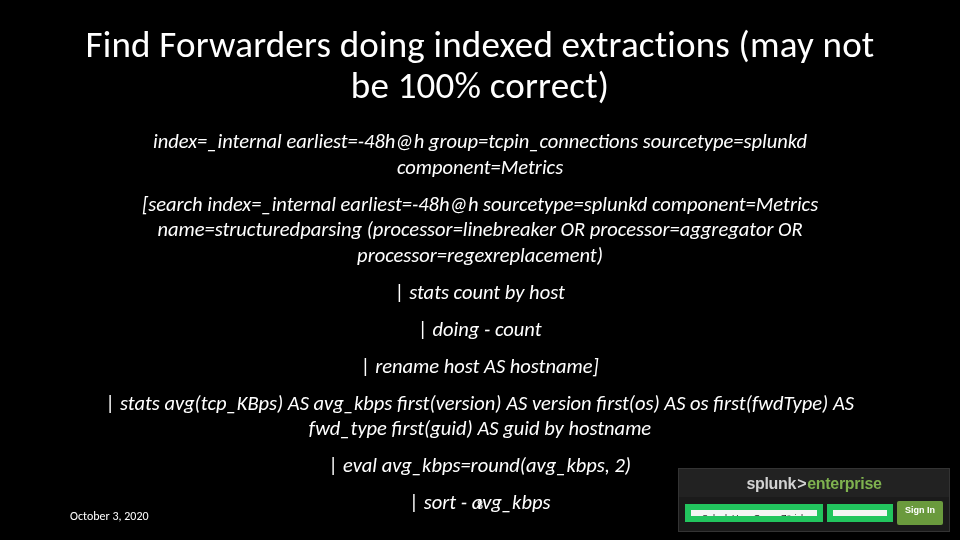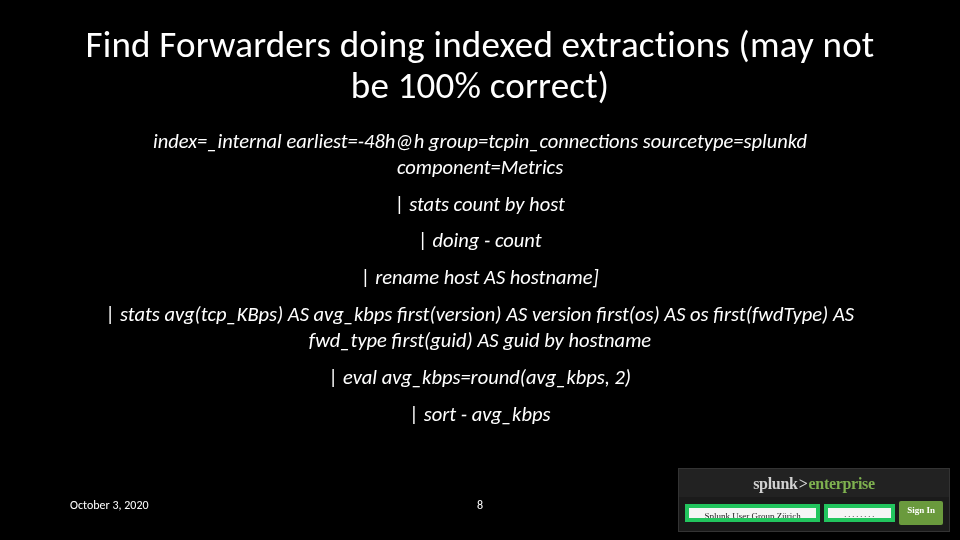--- a/index.html
+++ b/index.html
@@ -1,41 +1,42 @@
 <!DOCTYPE html>
 <html><head>
 <meta charset="utf-8">
 <style>
   * { margin: 0; padding: 0; box-sizing: border-box; text-align: center; }
   html, body { width: 960px; height: 540px; background: #000; color: #fff; font-family: "Calibri", "Segoe UI", Arial, sans-serif; overflow: hidden; }
   .slide { position: relative; width: 960px; height: 540px; padding: 24px 70px 0 70px; }
   .title { font-size: 37px; font-weight: 400; line-height: 1.12; margin-bottom: 22px; letter-spacing: 0.2px; }
   .body { font-size: 20.5px; font-style: italic; line-height: 1.26; font-weight: 400; }
   .body p { margin: 11px; }
-  .footer { position: absolute; left: 70px; bottom: 28px; font-size: 12px; font-style: normal; }
+  .footer { position: absolute; left: 70px; bottom: 17px; font-size: 12px; font-style: normal; }
   .pagenum { position: absolute; left: 50%; bottom: 28px; transform: translateX(-50%); font-size: 12px; }
-  .splunk-panel { position: absolute; right: 10px; bottom: 8px; width: 272px; background: #222; border: 1px solid #333; font-family: Liberation Serif, serif; margin-left: 44px; }
+  .splunk-panel { position: absolute; right: 10px; bottom: 8px; width: 272px; background: #222; border: 1px solid #333; font-family: Liberation Sans, sans-serif; margin-left: 44px; }
   .splunk-top { padding: 6px 8px 4px 8px; }
   .splunk-logo { color: #d2d2d2; font-size: 16px; font-weight: 700; letter-spacing: -0.3px; }
   .splunk-logo .gt { color: #d2d2d2; padding: 0 1px; }
   .splunk-logo .ent { color: #7fb24f; font-weight: 700; }
   .splunk-bar { display: flex; align-items: center; gap: 4px; padding: 4px 6px 6px 6px; background: #1b1b1b; }
-  .sp-input { flex: 1 1 auto; height: 18px; background: #f5f5f5; border: 4px solid #22c55e; font-size: 9px; padding: 0 4px; color: #222; line-height: 16px; overflow: hidden; white-space: nowrap; }
+  .sp-input { flex: 1 1 auto; height: 18px; background: #f5f5f5; border: 6px solid #22c55e; font-size: 9px; padding: 0 4px; color: #222; line-height: 16px; overflow: hidden; white-space: nowrap; }
   .sp-input.pw { letter-spacing: 1px; }
   .sp-btn { flex: 0 0 auto; height: 24px; padding: 0 8px; background: #6a9a3d; color: #fff; font-size: 9px; line-height: 18px; border-radius: 2px; font-weight: 700; }
 </style>
 </head>
 <body>
 
 <div class="slide">
 
   <h1 class="title">Find Forwarders doing indexed extractions (may not be 100% correct)</h1>
 
   <div class="body">
     <p>index=_internal earliest=-48h@h group=tcpin_connections sourcetype=splunkd component=Metrics</p>
+    <p>[search index=_internal earliest=-48h@h sourcetype=splunkd component=Metrics name=structuredparsing (processor=linebreaker OR processor=aggregator OR processor=regexreplacement)</p>
     <p>| stats count by host</p>
     <p>| doing - count</p>
     <p>| rename host AS hostname]</p>
     <p>| stats avg(tcp_KBps) AS avg_kbps first(version) AS version first(os) AS os first(fwdType) AS fwd_type first(guid) AS guid by hostname</p>
     <p>| eval avg_kbps=round(avg_kbps, 2)</p>
     <p>| sort - avg_kbps</p>
   </div>
 
   <div class="footer">October 3, 2020</div>
   <div class="pagenum">8</div>

